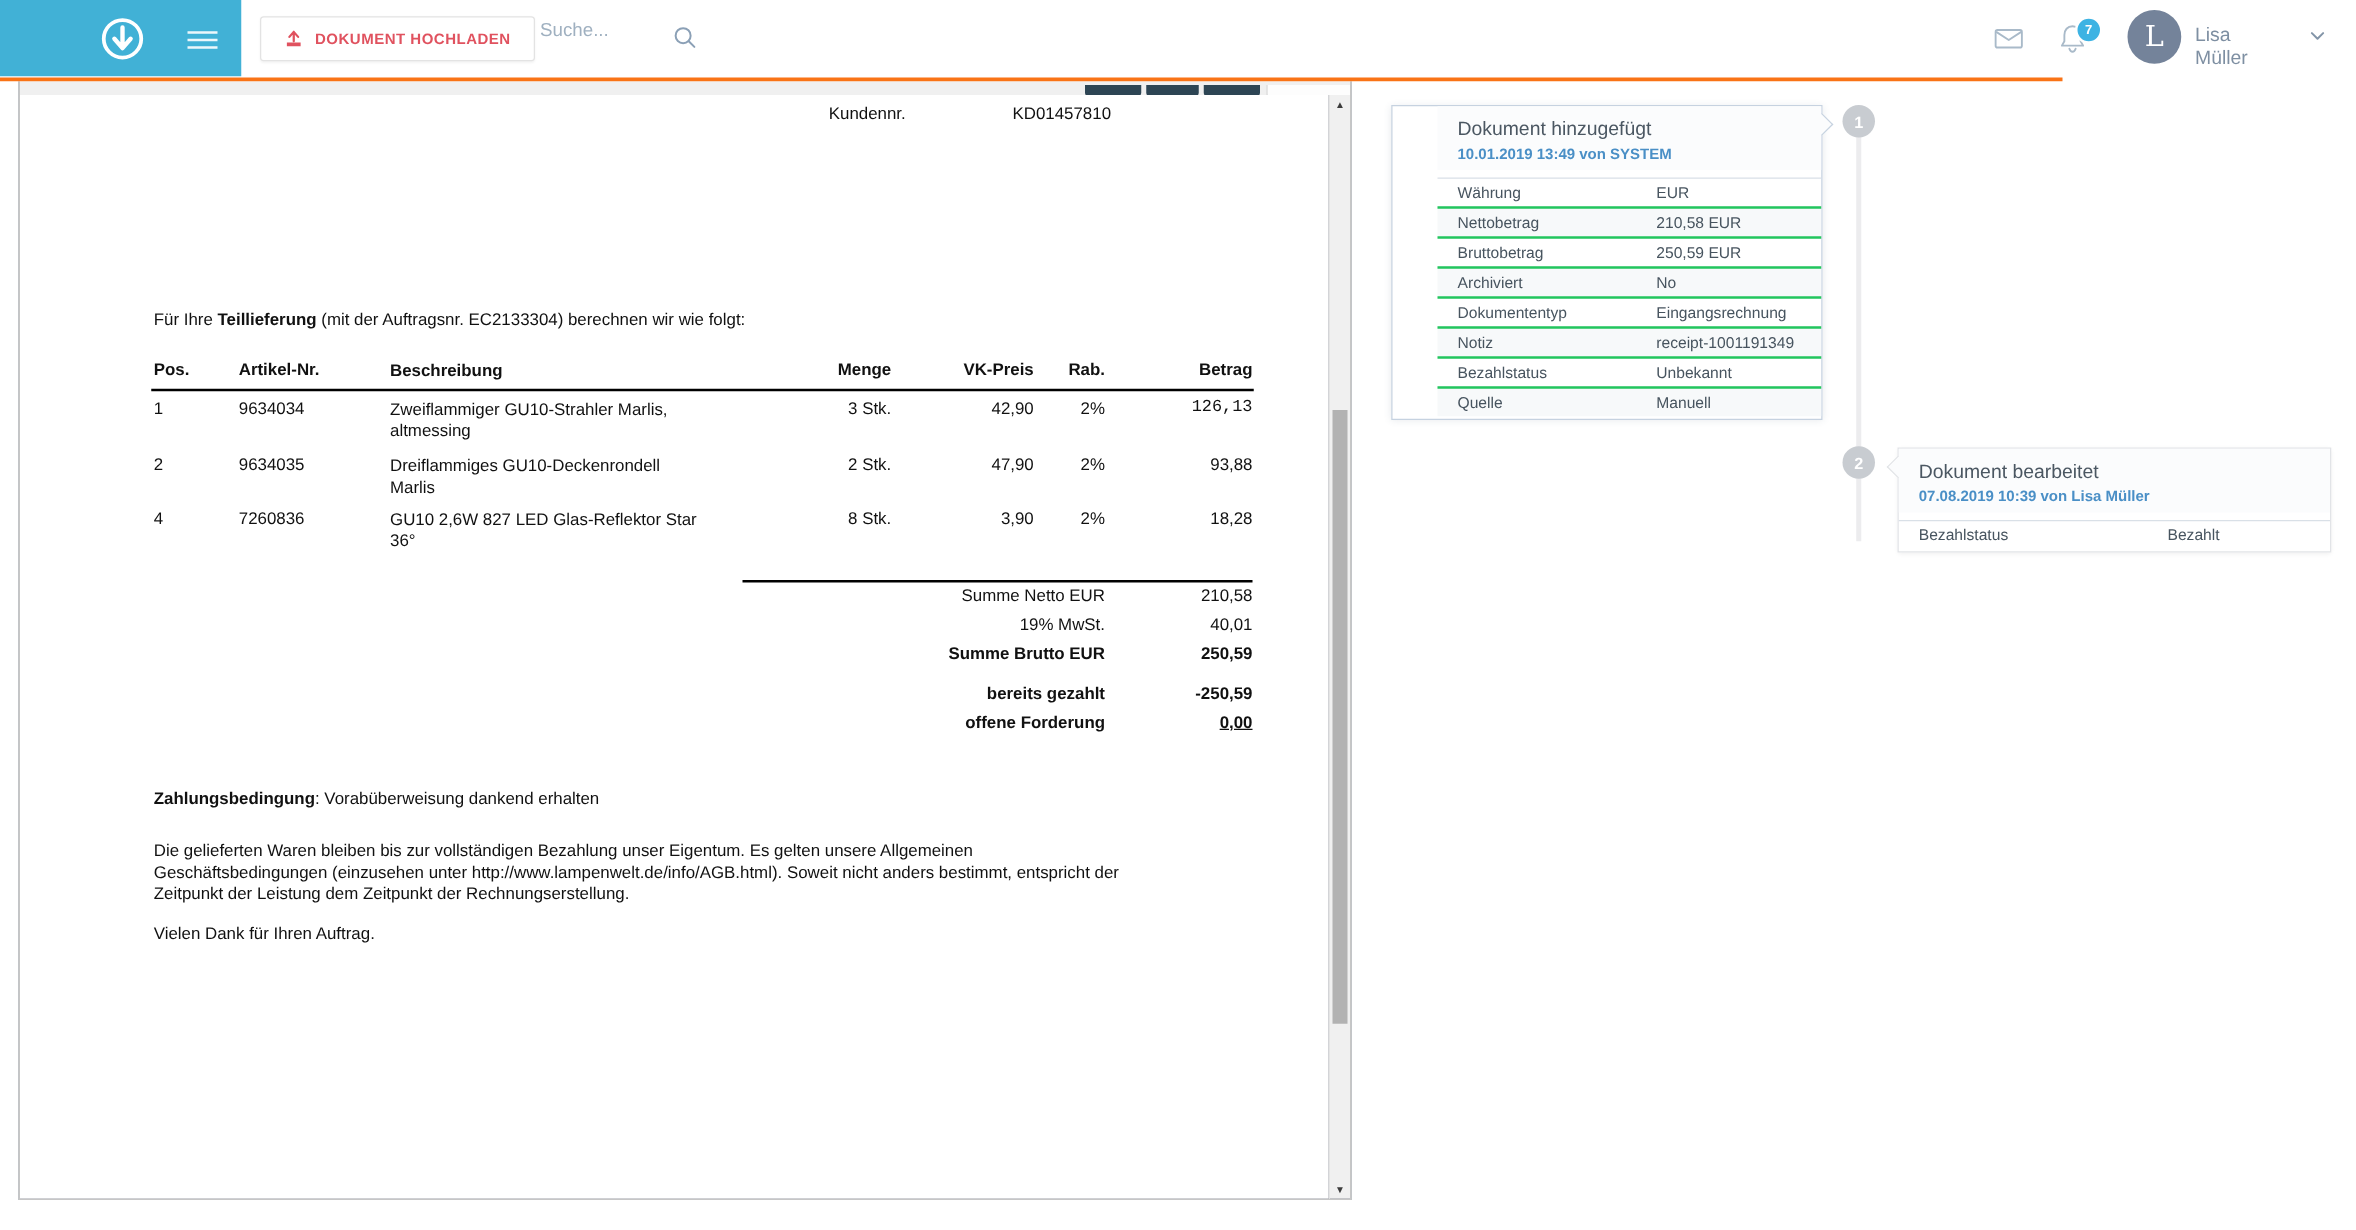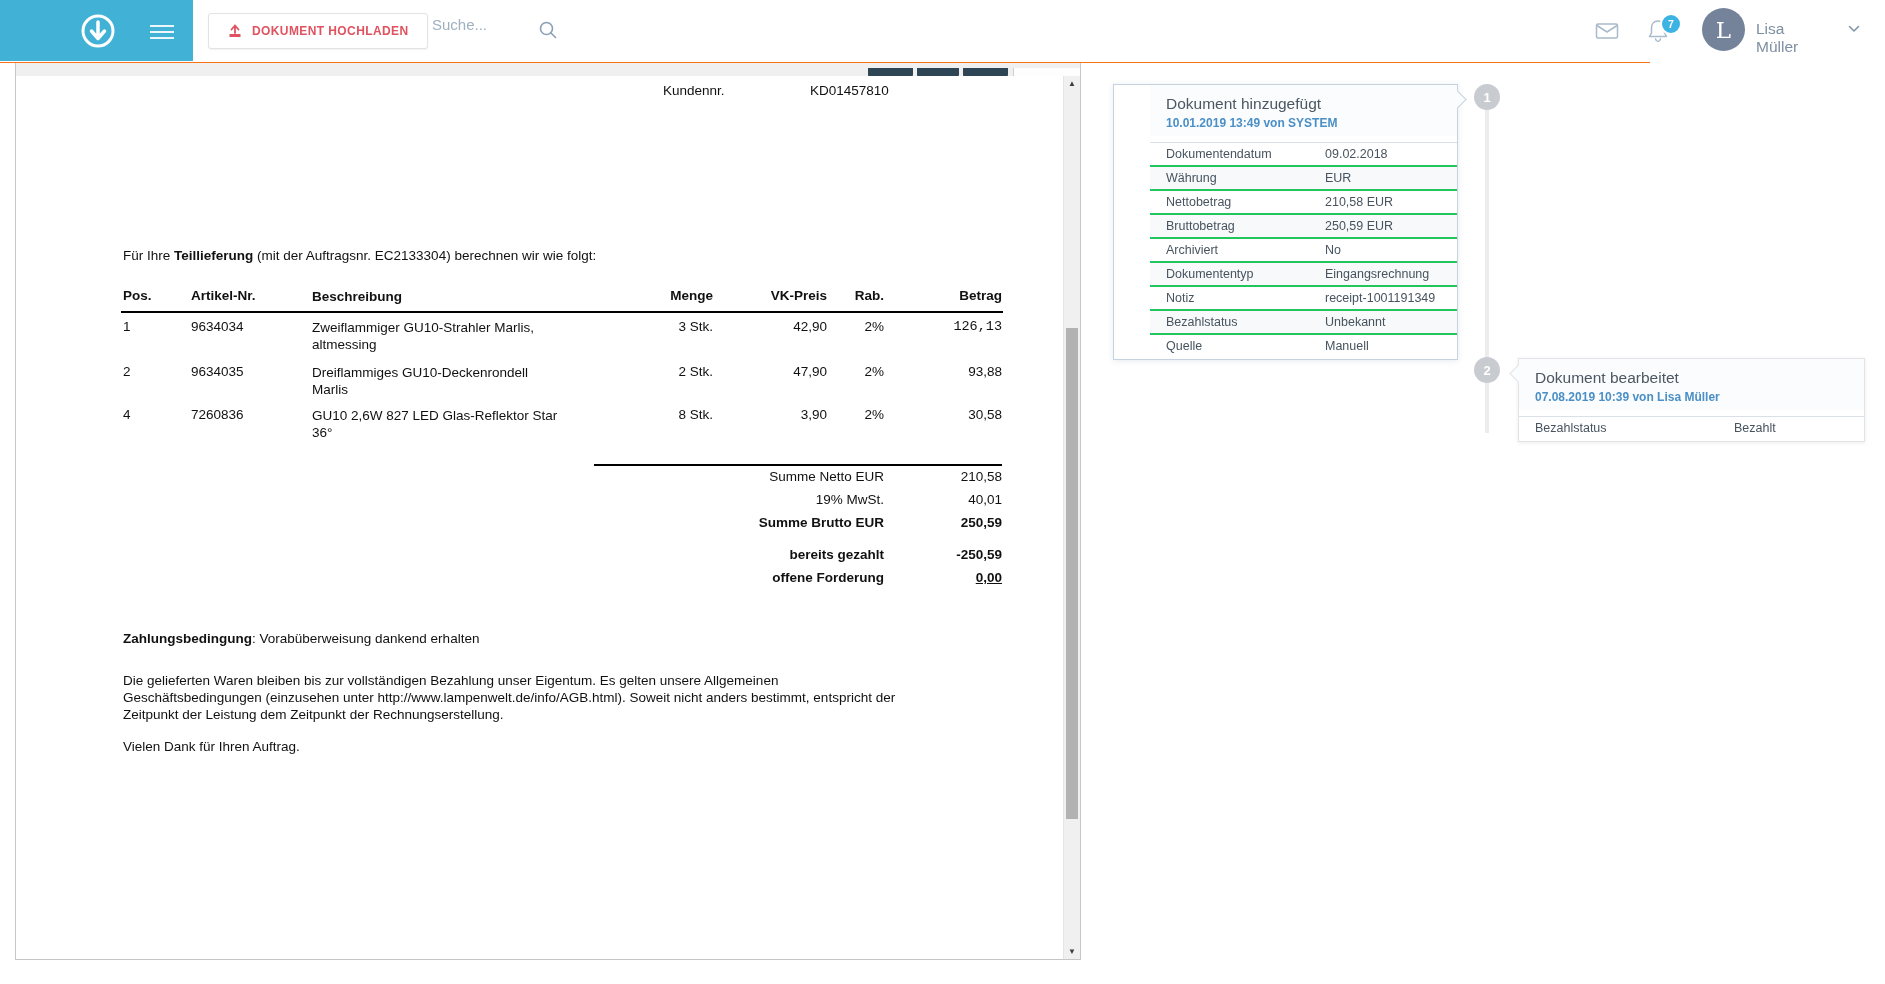--- a/index.html
+++ b/index.html
@@ -1,21 +1,21 @@
 <!DOCTYPE html>
 <html><head>
 <meta charset="utf-8">
 <style>
   html,body{margin:0;padding:0;background:#fff;}
   .canvas{position:relative;width:1885px;height:984px;overflow:hidden;background:#fff;
           font-family:"Liberation Sans",sans-serif;color:#333;}
 
   
   .topbar{position:absolute;left:0;top:0;width:1650px;height:62px;background:#fff;
-          border-bottom:1px solid #f97316;z-index:30;}
+          border-bottom:3px solid #f97316;z-index:30;}
   .brand{position:absolute;left:0;top:0;width:193px;height:61px;background:#41b1d6;}
   .logo{position:absolute;left:76px;top:9px;width:44px;height:44px;}
   .burger{position:absolute;left:150px;top:25px;width:24px;height:14px;cursor:pointer;}
   .burger span{display:block;height:2px;margin-bottom:4px;background:rgba(255,255,255,.9);}
   .upload-btn{position:absolute;left:208px;top:13px;height:36px;display:flex;align-items:center;gap:9px;
           padding:0 18px;background:#fff;border:1px solid #e3e3e3;border-radius:3px;cursor:pointer;
           box-shadow:0 1px 2px rgba(0,0,0,.05);}
   .upload-btn .lbl{font-size:12px;font-weight:bold;letter-spacing:.4px;color:#e0525f;}
   .search-wrap{position:absolute;left:430px;top:15px;width:170px;height:32px;}
   .search-input{border:none;outline:none;width:100px;font-size:15px;color:#5b6b7c;background:transparent;
@@ -172,21 +172,21 @@
             <div class="abs c-vk" style="top: 288px;">47,90</div>
             <div class="abs c-rab" style="top: 288px;">2%</div>
             <div class="abs c-betrag" style="top: 288px;">93,88</div>
             <div class="abs c-pos" style="top: 331px;">4</div>
             <div class="abs c-art" style="top: 331px;">7260836</div>
             <div class="abs c-desc" style="top: 331px;">GU10 2,6W 827 LED Glas-Reflektor Star
 36°</div>
             <div class="abs c-menge" style="top: 331px;">8 Stk.</div>
             <div class="abs c-vk" style="top: 331px;">3,90</div>
             <div class="abs c-rab" style="top: 331px;">2%</div>
-            <div class="abs c-betrag" style="top: 331px;">30,58</div>
+            <div class="abs c-betrag" style="top: 331px;">18,28</div>
           </div>
         <div class="rule" style="left:578px;top:388px;width:408px;height:1.5px;"></div>
         <div id="inv-totals">
             <div class="abs tot-label" style="top: 393px;">Summe Netto EUR</div>
             <div class="abs tot-value" style="top: 393px;">210,58</div>
             <div class="abs tot-label" style="top: 416px;">19% MwSt.</div>
             <div class="abs tot-value" style="top: 416px;">40,01</div>
             <div class="abs tot-label b" style="top: 439px;">Summe Brutto EUR</div>
             <div class="abs tot-value b" style="top: 439px;">250,59</div>
             <div class="abs tot-label b" style="top: 471px;">bereits gezahlt</div>
@@ -218,24 +218,20 @@
 
   <div class="event-card card1">
     <div class="arrow arrow-r"></div>
     <div class="card-head">
       <div class="card-title">Dokument hinzugefügt</div>
       <div class="card-meta">10.01.2019 13:49 von SYSTEM</div>
     </div>
     <div class="card-sep"></div>
     <div class="fields">
         <div class="frow">
-          <span class="flabel">Dokumentendatum</span>
-          <span class="fvalue">09.02.2018</span>
-        </div>
-        <div class="frow">
           <span class="flabel">Währung</span>
           <span class="fvalue">EUR</span>
         </div>
         <div class="frow">
           <span class="flabel">Nettobetrag</span>
           <span class="fvalue">210,58 EUR</span>
         </div>
         <div class="frow">
           <span class="flabel">Bruttobetrag</span>
           <span class="fvalue">250,59 EUR</span>

